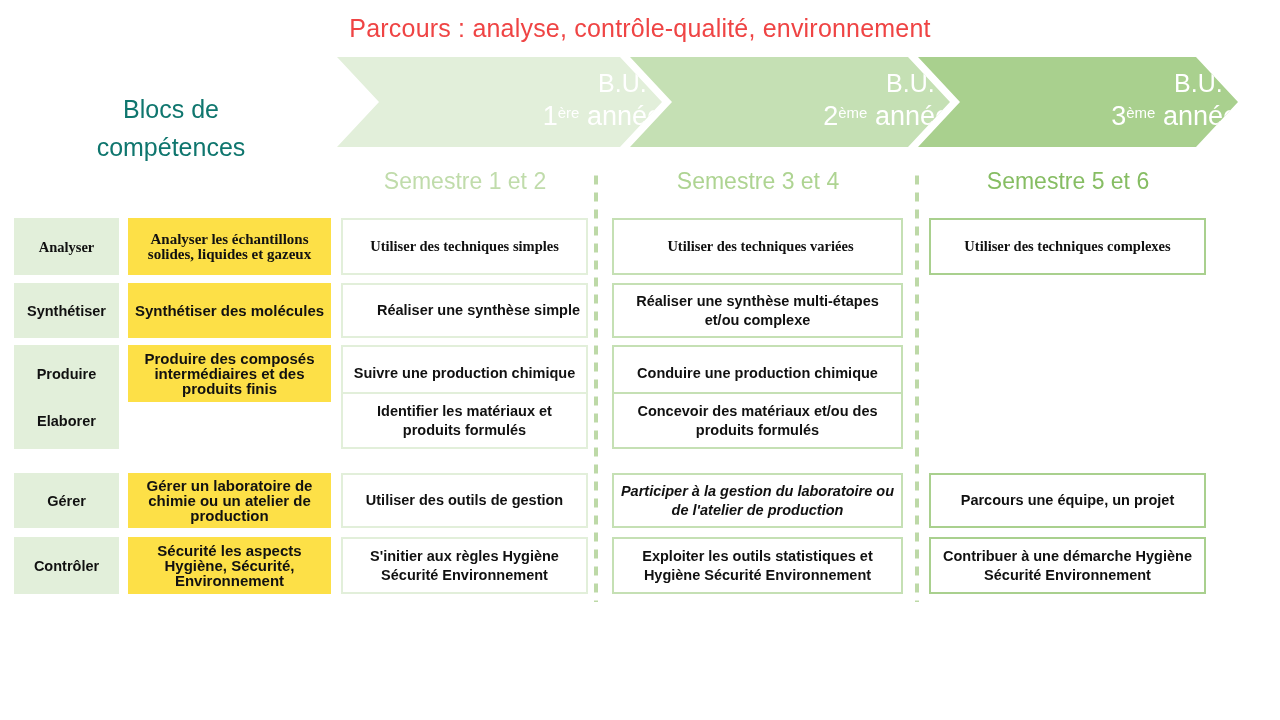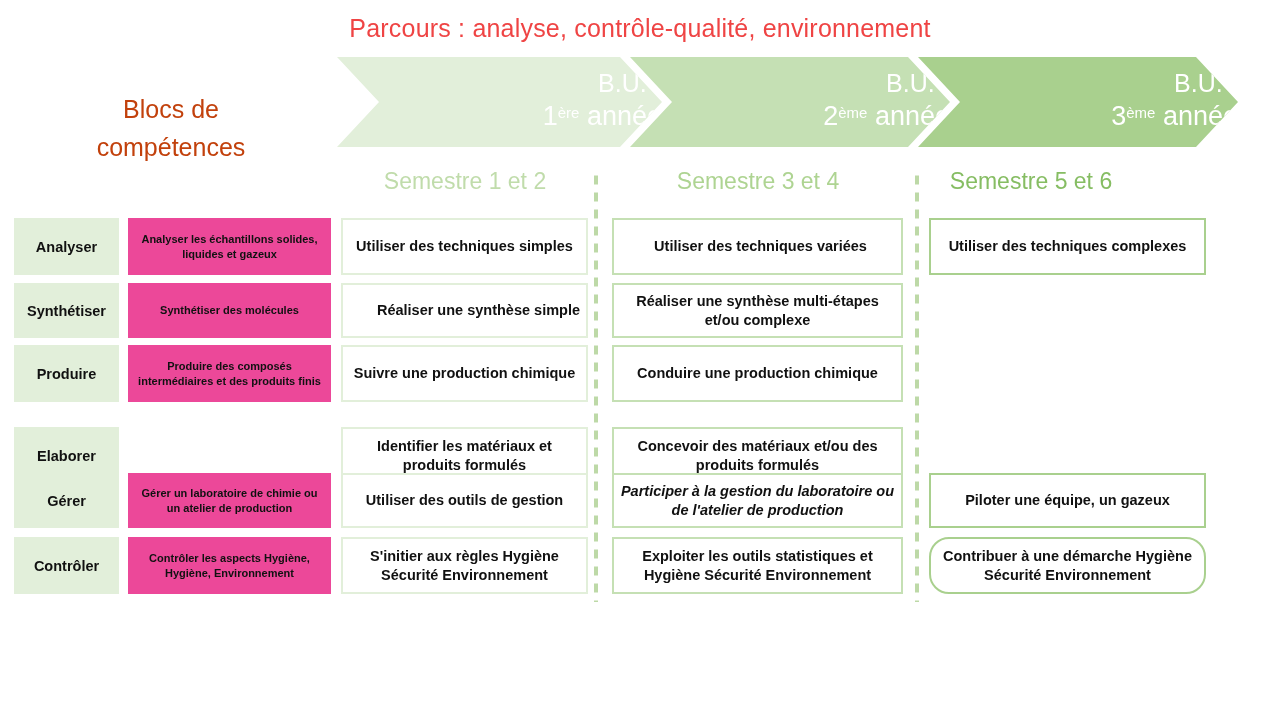--- a/index.html
+++ b/index.html
@@ -17,21 +17,21 @@
     text-align: center;
     font-size: 25px; font-weight: 400; color: #ef4444;
     letter-spacing: .2px;
     white-space: nowrap;
   }
 
   
   .blocs-label {
     position: absolute; left: 26px; top: 90px; width: 290px;
     text-align: center; line-height: 38px;
-    font-size: 25px; font-weight: 400; color: #c2410c;
+    font-size: 25px; font-weight: 400; color: #0f766e;
   }
 
   
   .arrows { position: absolute; left: 0; top: 57px; width: 1280px; height: 90px; }
   .arrow {
     position: absolute; top: 0; height: 90px;
     display: flex; flex-direction: column;
     align-items: flex-end; justify-content: center;
     color: #ffffff; text-align: center;
     -webkit-clip-path: polygon(0 0, calc(100% - 42px) 0, 100% 50%, calc(100% - 42px) 100%, 0 100%, 42px 50%);
@@ -45,21 +45,21 @@
   #arrow3 { left: 918px; width: 320px; background: #a9d08e; }
 
   
   .sem {
     position: absolute; top: 168px; height: 32px;
     text-align: center; font-size: 23px; font-weight: 400;
     white-space: nowrap;
   }
   #sem1 { left: 341px; width: 248px; color: #c0dcab; }
   #sem2 { left: 612px; width: 292px; color: #aed492; }
-  #sem3 { left: 892px; width: 278px; color: #86bd63; }
+  #sem3 { left: 929px; width: 278px; color: #86bd63; }
 
   
   .divider {
     position: absolute; top: 174px; width: 4px; height: 428px;
     background-image: linear-gradient(#bdd9a7 55%, rgba(255,255,255,0) 0%);
     background-position: left;
     background-size: 4px 17px;
     background-repeat: repeat-y;
   }
   #div1 { left: 594px; }
@@ -78,22 +78,22 @@
   
   .c-verb {
     left: 14px; width: 105px;
     background: #e2efda;
     font-size: 14.5px; font-weight: bold;
     line-height: 18px;
   }
   
   .c-desc {
     left: 128px; width: 203px;
-    background: #ec4899;
-    font-size: 11px; font-weight: bold;
+    background: #fde047;
+    font-size: 15px; font-weight: bold;
     line-height: 15px;
   }
   
   .c-s1 {
     left: 341px; width: 247px;
     background: #ffffff; border: 2px solid #e2efda;
     font-size: 14.5px; font-weight: bold; line-height: 19px;
   }
   .c-s2 {
     left: 612px; width: 291px;
@@ -134,21 +134,21 @@
   </div>
 
   <div class="sem" id="sem1">Semestre 1 et 2</div>
   <div class="sem" id="sem2">Semestre 3 et 4</div>
   <div class="sem" id="sem3">Semestre 5 et 6</div>
 
   <div class="divider" id="div1"></div>
   <div class="divider" id="div2"></div>
 
   <div id="rows-container">
-      <div class="row" style="top: 218px; height: 45px;">
+      <div class="row" style="top: 218px; height: 45px; font-family: Liberation Serif, serif;">
         <div class="cell c-verb" style="top: 0px; height: 57px;">
           <div class="cell-inner">Analyser</div>
         </div>
         <div class="cell c-desc" style="top: 0px; height: 57px;">
           <div class="cell-inner">Analyser les échantillons solides, liquides et gazeux</div>
         </div>
         <div class="cell c-s1" style="top: 0px; height: 57px;">
           <div class="cell-inner">Utiliser des  techniques simples</div>
         </div>
         <div class="cell c-s2" style="top: 0px; height: 57px; padding-left: 6px;">
@@ -179,21 +179,21 @@
         <div class="cell c-desc" style="top: 0px; height: 57px;">
           <div class="cell-inner">Produire des composés intermédiaires et des produits finis</div>
         </div>
         <div class="cell c-s1" style="top: 0px; height: 57px;">
           <div class="cell-inner">Suivre une  production chimique</div>
         </div>
         <div class="cell c-s2" style="top: 0px; height: 57px;">
           <div class="cell-inner">Conduire une  production chimique</div>
         </div>
       </div>
-      <div class="row" style="top: 427px; height: 57px; border-radius: 28px;">
+      <div class="row" style="top: 392px; height: 57px; border-radius: 28px;">
         <div class="cell c-verb" style="top: 0px; height: 57px;">
           <div class="cell-inner">Elaborer</div>
         </div>
         <div class="cell c-s1" style="top: 0px; height: 57px;">
           <div class="cell-inner">Identifier les matériaux  et produits formulés</div>
         </div>
         <div class="cell c-s2" style="top: 0px; height: 57px;">
           <div class="cell-inner">Concevoir des matériaux  et/ou des produits formulés</div>
         </div>
       </div>
@@ -204,35 +204,35 @@
         <div class="cell c-desc" style="top: 0px; height: 55px;">
           <div class="cell-inner">Gérer un laboratoire de chimie ou un atelier de production</div>
         </div>
         <div class="cell c-s1" style="top: 0px; height: 55px;">
           <div class="cell-inner">Utiliser des outils de gestion</div>
         </div>
         <div class="cell c-s2" style="top: 0px; height: 55px; font-style: italic;">
           <div class="cell-inner">Participer à la gestion du laboratoire ou de l'atelier de production</div>
         </div>
         <div class="cell c-s3" style="top: 0px; height: 55px;">
-          <div class="cell-inner">Piloter une équipe, un gazeux</div>
+          <div class="cell-inner">Parcours une équipe, un projet</div>
         </div>
       </div>
       <div class="row" style="top: 537px; height: 57px;">
         <div class="cell c-verb" style="top: 0px; height: 57px;">
           <div class="cell-inner">Contrôler</div>
         </div>
         <div class="cell c-desc" style="top: 0px; height: 57px;">
-          <div class="cell-inner">Contrôler les aspects Hygiène, Hygiène, Environnement</div>
+          <div class="cell-inner">Sécurité les aspects Hygiène, Sécurité, Environnement</div>
         </div>
         <div class="cell c-s1" style="top: 0px; height: 57px;">
           <div class="cell-inner">S'initier aux règles Hygiène Sécurité Environnement</div>
         </div>
         <div class="cell c-s2" style="top: 0px; height: 57px;">
           <div class="cell-inner">Exploiter les outils statistiques et Hygiène Sécurité Environnement</div>
         </div>
-        <div class="cell c-s3" style="top: 0px; height: 57px; border-radius: 20px;">
+        <div class="cell c-s3" style="top: 0px; height: 57px;">
           <div class="cell-inner">Contribuer à une démarche Hygiène Sécurité Environnement</div>
         </div>
       </div>
     </div>
 
 </div>
 
 </body></html>

